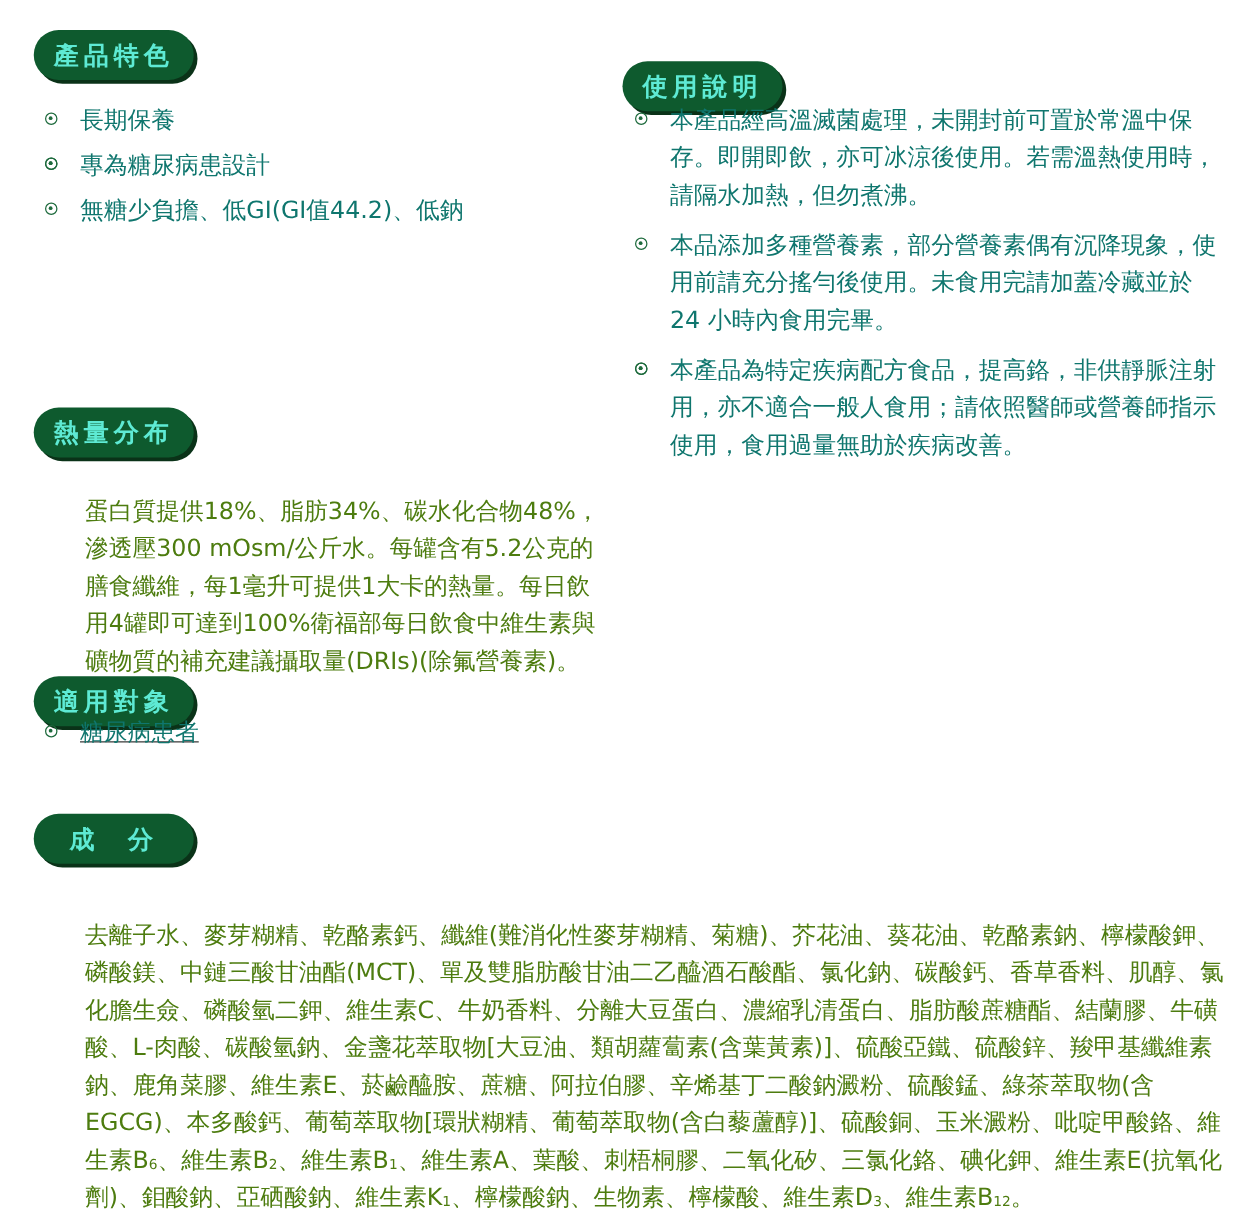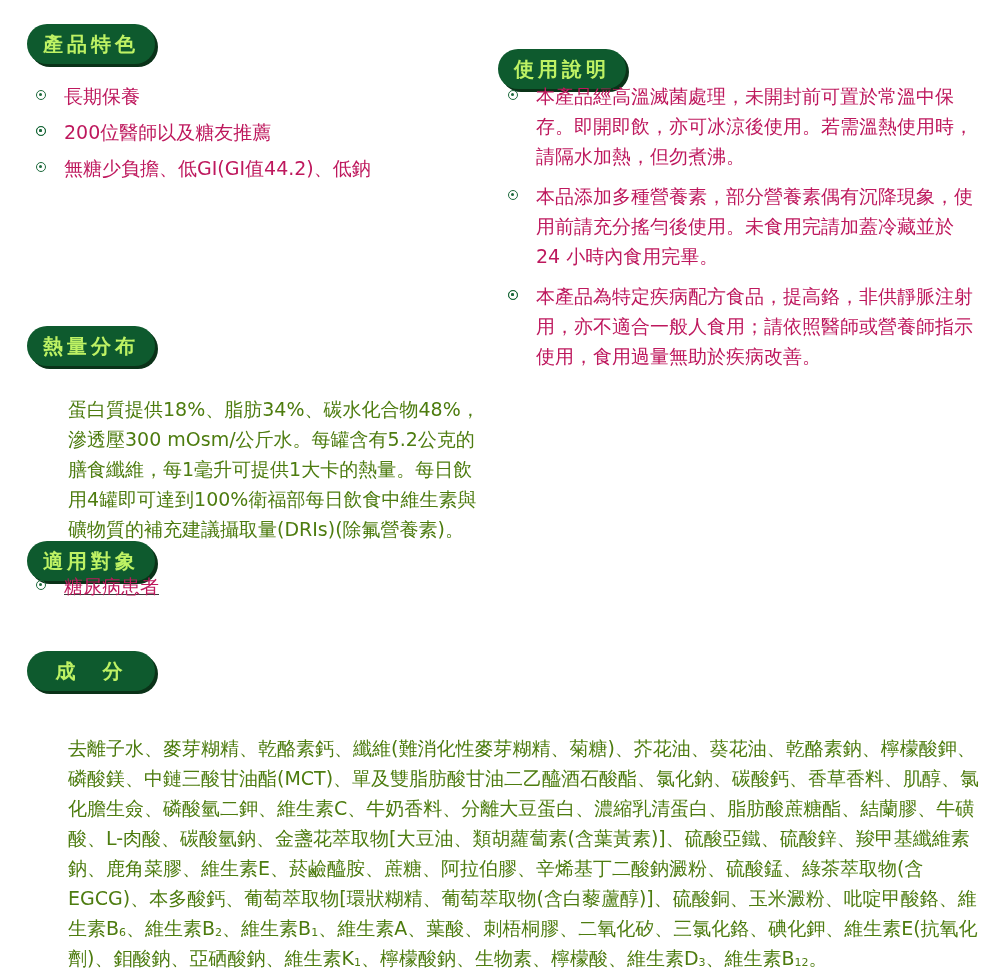--- a/index.html
+++ b/index.html
@@ -5,40 +5,40 @@
   html, body { margin: 0; padding: 0; background: #ffffff; }
   body {
     width: 1000px; height: 974px; position: relative; overflow: hidden;
     font-family: "DejaVu Sans", "Liberation Sans", sans-serif;
     color: #3a3a3a;
   }
   .badge {
     position: absolute;
     height: 40px;
     background: #0e5a2e;
-    color: #bef264;
+    color: #5eead4;
     border-radius: 20px;
     box-shadow: 3px 3px 0 #0a3218;
     font-size: 20px;
     font-weight: bold;
     letter-spacing: 4px;
     line-height: 40px;
     text-align: center;
     box-sizing: border-box;
   }
   .bullets {
     position: absolute;
     margin: 0; padding: 0; list-style: none;
   }
   .bullets li {
     position: relative;
     padding-left: 30px;
     font-size: 19px;
     line-height: 30px;
-    color: #be185d;
+    color: #0f766e;
   }
   .bullets li .dot {
     position: absolute; left: 2px; top: 9px;
     width: 10px; height: 10px;
     border: 1.4px solid #1d6a3c;
     border-radius: 50%;
     box-sizing: border-box;
   }
   .bullets li .dot::after {
     content: ""; position: absolute; left: 2.3px; top: 2.3px;
@@ -55,21 +55,21 @@
   }
   sub { font-size: 11px; vertical-align: -1px; line-height: 0; }
 </style>
 </head>
 <body>
 
 <div class="badge" style="left:27px; top:24px; width:128px;">產品特色</div>
 <ul class="bullets" id="features" style="left:34px; top:81px; width:440px;">
   <li><span class="dot"></span><span>長期保養</span></li>
   <li><span class="dot"></span></li>
-  <li><span class="dot"></span><span>200位醫師以及糖友推薦</span></li>
+  <li><span class="dot"></span><span>專為糖尿病患設計</span></li>
   <li><span class="dot"></span><span>無糖少負擔、低GI(GI值44.2)、低鈉</span></li>
 </ul>
 
 <div class="badge" style="left:498px; top:24px; width:128px;margin-top:25px;">使用說明</div>
 <ul class="bullets" id="usage" style="left:506px; top:81px; width:472px;">
   <li><span class="dot"></span><span>本產品經高溫滅菌處理，未開封前可置於常溫中保存。即開即飲，亦可冰涼後使用。若需溫熱使用時，請隔水加熱，但勿煮沸。</span></li>
   <li><span class="dot"></span><span>本品添加多種營養素，部分營養素偶有沉降現象，使用前請充分搖勻後使用。未食用完請加蓋冷藏並於 24 小時內食用完畢。</span></li>
   <li><span class="dot"></span></li>
   <li><span class="dot"></span><span>本產品為特定疾病配方食品，提高鉻，非供靜脈注射用，亦不適合一般人食用；請依照醫師或營養師指示使用，食用過量無助於疾病改善。</span></li>
 </ul>

